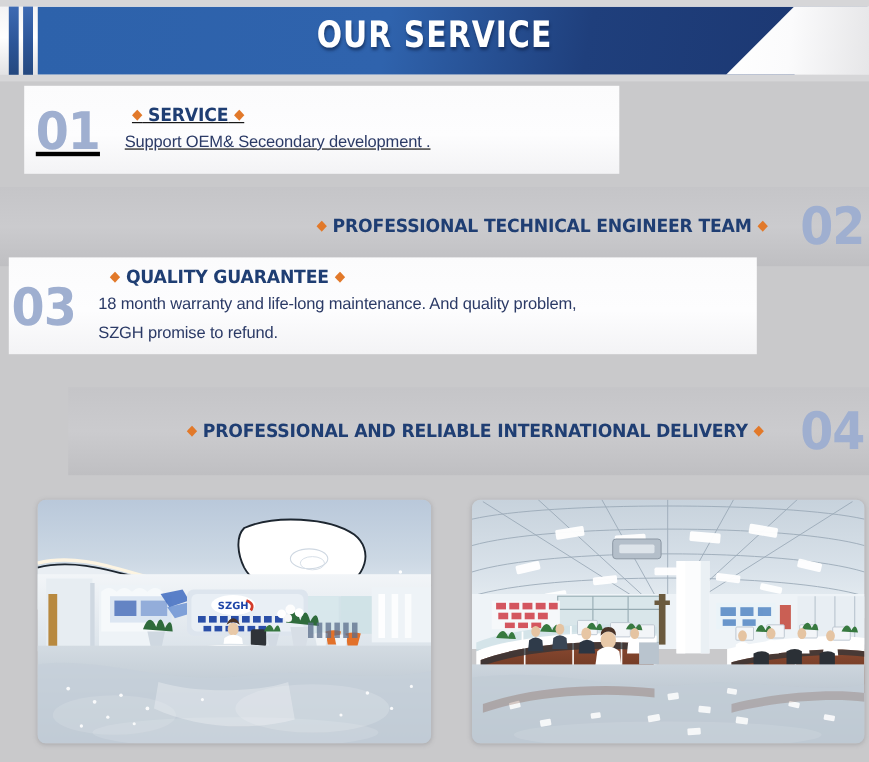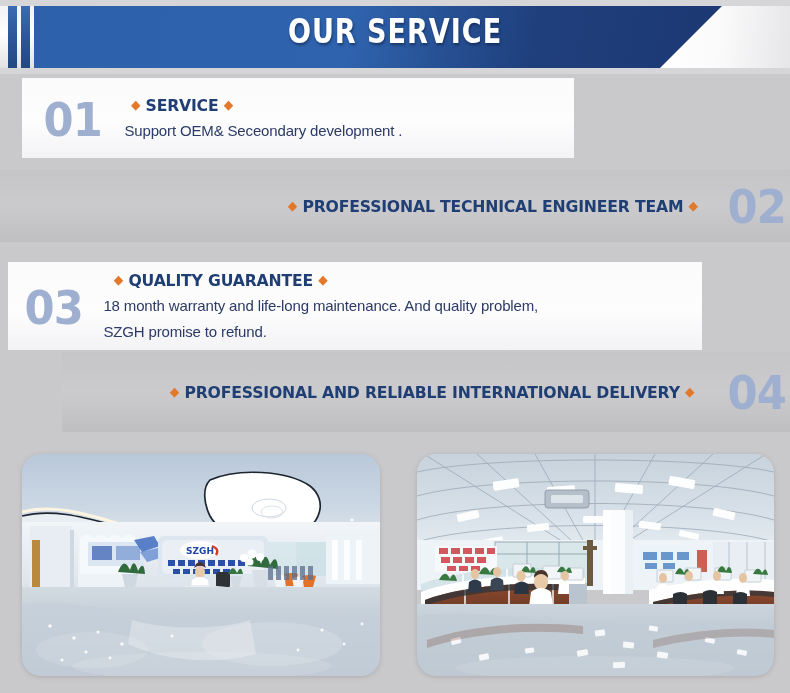--- a/index.html
+++ b/index.html
@@ -120,40 +120,41 @@
   .body-line {
     font-family: "Liberation Sans", sans-serif;
     font-size: 15px;
     color: #2b3a66;
     line-height: 26px;
     letter-spacing: -0.15px;
     white-space: nowrap;
   }
 
   
-  #row1 { left: 22px;  top: 4px;   width: 533px; height: 80px; padding: 0 0 0 19px; }
+  #row1 { left: 22px;  top: 4px;   width: 533px; height: 80px; padding: 0 0 0 8px; text-decoration: underline; }
   #row1 .rownum { margin-right: 20px; margin-top: 2px; }
   #row2 { left: 0px;   top: 96px;  width: 788px; height: 72px; justify-content: flex-end; padding-right: 10px; }
   #row2 .rowtext { text-align: right; margin-right: 16px; }
-  #row3 { left: 8px;   top: 188px; width: 680px; height: 88px; padding-left: 14px; }
+  #row3 { left: 8px;   top: 160px; width: 680px; height: 88px; }
   #row3 .rownum { margin-right: 18px; margin-top: 2px; }
   #row4 { left: 62px;  top: 278px; width: 726px; height: 80px; justify-content: flex-end; padding-right: 8px; }
   #row4 .rowtext { text-align: left; margin-right: 16px; }
 
   
   .photos {
     position: relative;
     width: 790px;
     height: 249px;
   }
   .photo {
     position: absolute;
-    border-radius: 19px;
+    border-radius: 8px;
     overflow: hidden;
     box-shadow: 0 1px 4px rgba(120,120,125,0.35);
+    margin-left: 12px;
   }
   #photoL { left: 22px; top: 10px; width: 358px; height: 222px; }
   #photoR { left: 417px; top: 10px; width: 357px; height: 222px; }
 
   .ph-svg { display: block; width: 100%; height: 100%; }
 </style>
 </head>
 <body>
 
 <div class="banner">

